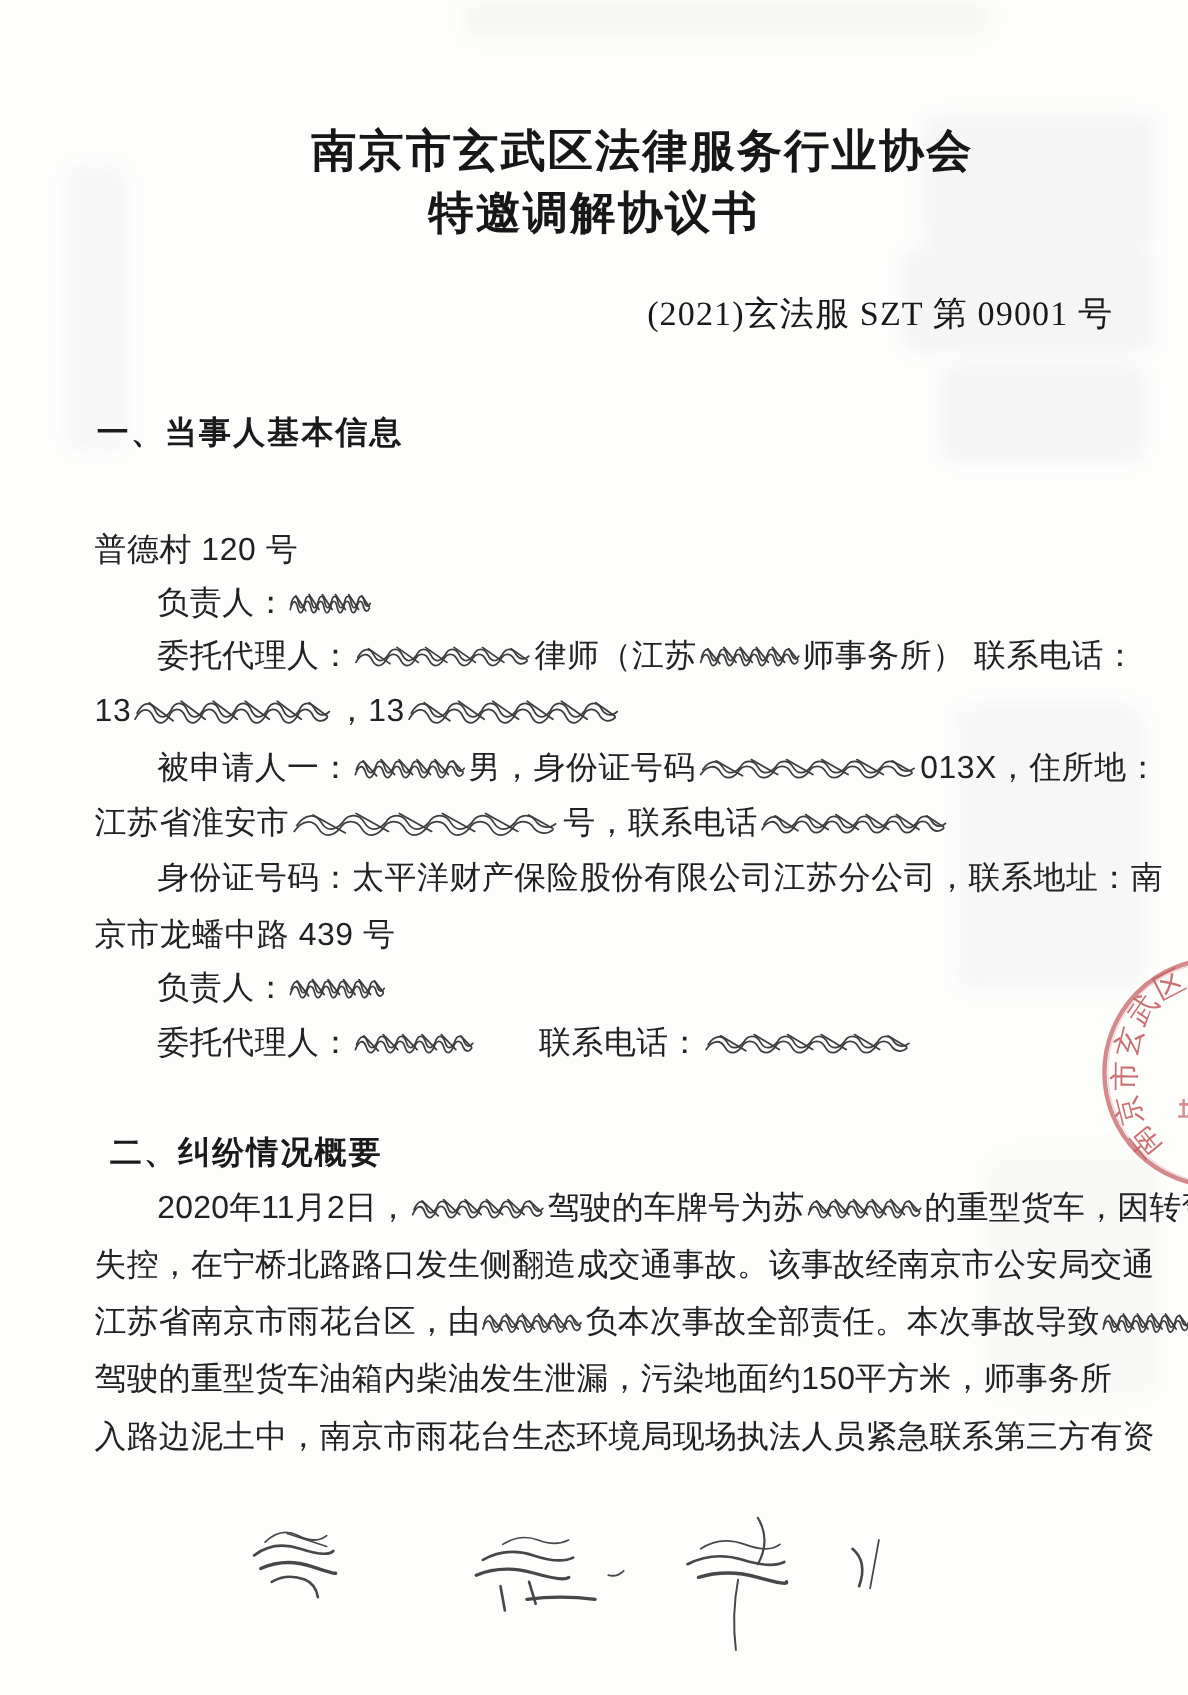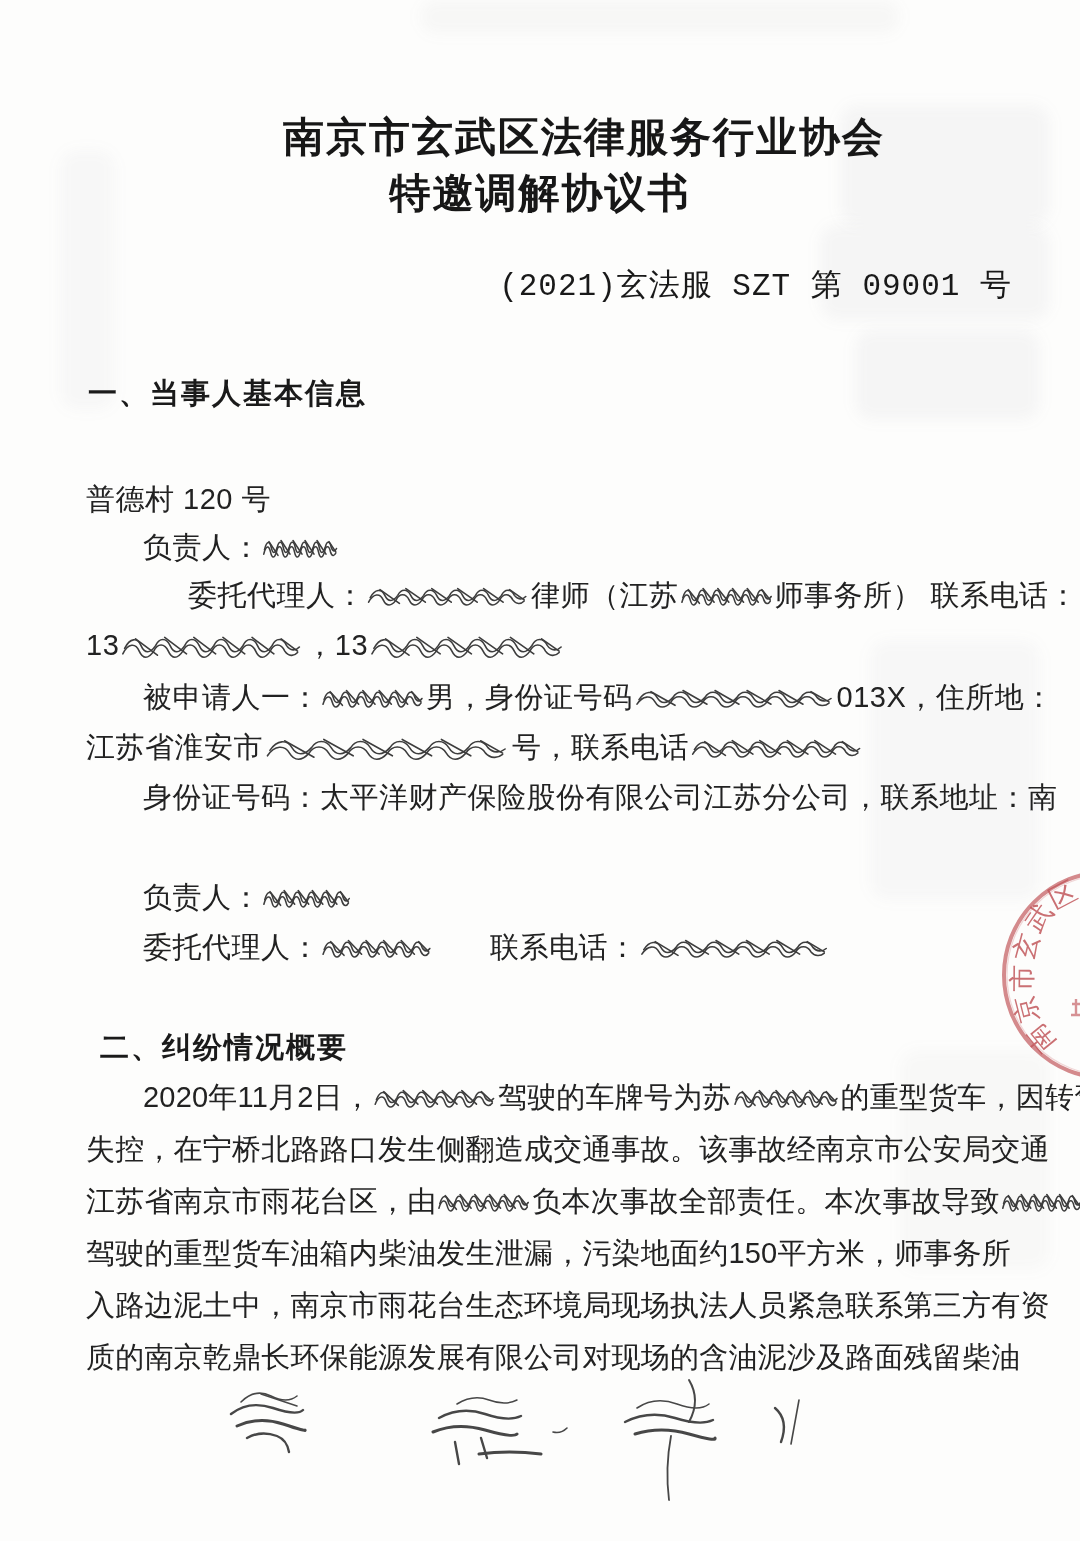--- a/index.html
+++ b/index.html
@@ -16,21 +16,21 @@
   .b4{left:870px;top:640px;width:170px;height:260px;background:rgba(110,110,125,0.04);}
   .b5{left:60px;top:150px;width:55px;height:260px;background:rgba(110,110,125,0.04);}
   .b6{left:420px;top:0px;width:480px;height:34px;background:rgba(110,110,125,0.045);}
   .b7{left:900px;top:1050px;width:150px;height:220px;background:rgba(110,110,125,0.035);}
 
   .title{position:absolute;left:0;width:100%;text-align:center;margin:0;
     font-family:"Liberation Serif", serif;font-weight:bold;font-size:41px;letter-spacing:2px;color:#171717;}
   .t1{top:110px;padding-left:44px;}
   .t2{top:166px;}
   .case-number{position:absolute;top:264px;right:68px;
-    font-family:Liberation Mono, monospace;font-size:31px;color:#191919;letter-spacing:1px;}
+    font-family:Liberation Serif, serif;font-size:31px;color:#191919;letter-spacing:1px;}
 
   .line{position:absolute;left:86px;font-size:29px;white-space:nowrap;color:#222;letter-spacing:0.5px;}
   .indent{left:143px;}
   .heading{left:88px;font-weight:bold;letter-spacing:2px;color:#1a1a1a;}
   .para{letter-spacing:0.2px;}
 
   .redact{display:inline-block;height:25px;vertical-align:-4px;margin:0 2px;}
   .redact.tall{height:30px;vertical-align:-7px;}
   .gap{display:inline-block;width:56px;}
 
@@ -68,21 +68,21 @@
   <div class="line heading" style="top:374px;">一、当事人基本信息</div>
 
   <div class="line" style="top:480px;">普德村 120 号</div>
 
   <div class="line indent" style="top:528px;">
     <span>负责人：</span><svg class="redact" style="width:75px" viewBox="0 0 100 22" preserveAspectRatio="none">
         <use href="#sq"></use>
       </svg>
   </div>
 
-  <div class="line indent" style="top:576px;margin-left:45px;">
+  <div class="line indent" style="top:576px;">
     <span>委托代理人：</span><svg class="redact" style="width:162px" viewBox="0 0 100 22" preserveAspectRatio="none">
         <use href="#sq"></use>
       </svg><span>律师（江苏</span><svg class="redact" style="width:92px" viewBox="0 0 100 22" preserveAspectRatio="none">
         <use href="#sq"></use>
       </svg><span>师事务所） 联系电话：</span>
   </div>
 
   <div class="line" style="top:626px;">
     <span>13</span><svg class="redact tall" style="width:182px" viewBox="0 0 100 22" preserveAspectRatio="none">
         <use href="#sq"></use>
@@ -101,20 +101,21 @@
 
   <div class="line" style="top:728px;">
     <span>江苏省淮安市</span><svg class="redact tall" style="width:245px" viewBox="0 0 100 22" preserveAspectRatio="none">
         <use href="#sq"></use>
       </svg><span>号，联系电话</span><svg class="redact" style="width:172px" viewBox="0 0 100 22" preserveAspectRatio="none">
         <use href="#sq"></use>
       </svg>
   </div>
 
   <div class="line indent" style="top:778px;">身份证号码：太平洋财产保险股份有限公司江苏分公司，联系地址：南</div>
+  <div class="line" style="top:830px;">京市龙蟠中路 439 号</div>
 
   <div class="line indent" style="top:878px;">
     <span>负责人：</span><svg class="redact" style="width:88px" viewBox="0 0 100 22" preserveAspectRatio="none">
         <use href="#sq"></use>
       </svg>
   </div>
 
   <div class="line indent" style="top:928px;">
     <span>委托代理人：</span><svg class="redact" style="width:110px" viewBox="0 0 100 22" preserveAspectRatio="none">
         <use href="#sq"></use>
@@ -138,21 +139,20 @@
   <div class="line para" style="top:1182px;">
     <span>江苏省南京市雨花台区，由</span><svg class="redact" style="width:92px" viewBox="0 0 100 22" preserveAspectRatio="none">
         <use href="#sq"></use>
       </svg><span>负本次事故全部责任。本次事故导致</span><svg class="redact" style="width:80px" viewBox="0 0 100 22" preserveAspectRatio="none">
         <use href="#sq"></use>
       </svg>
   </div>
 
   <div class="line para" style="top:1234px;">驾驶的重型货车油箱内柴油发生泄漏，污染地面约150平方米，师事务所</div>
   <div class="line para" style="top:1286px;">入路边泥土中，南京市雨花台生态环境局现场执法人员紧急联系第三方有资</div>
-  <div class="line para" style="top:1338px;">质的南京乾鼎长环保能源发展有限公司对现场的含油泥沙及路面残留柴油</div>
 
   <svg class="sig-layer" width="700" height="170" viewBox="0 0 700 170">
     <g stroke="#474747" fill="none" stroke-width="2.4" stroke-linecap="round" transform="translate(52,18)">
       <path d="M14 12 q14 -14 30 -6 t26 0" stroke-width="1.6"></path>
       <path d="M4 24 q18 -14 42 -6 t30 2"></path>
       <path d="M10 36 q22 -10 46 -2 t22 6" stroke-width="3"></path>
       <path d="M20 48 q14 -8 30 -2 q10 4 12 16"></path>
       <path d="M34 4 l36 12" stroke-width="1.4"></path>
     </g>
     <g stroke="#474747" fill="none" stroke-width="2.4" stroke-linecap="round" transform="translate(258,26)">

